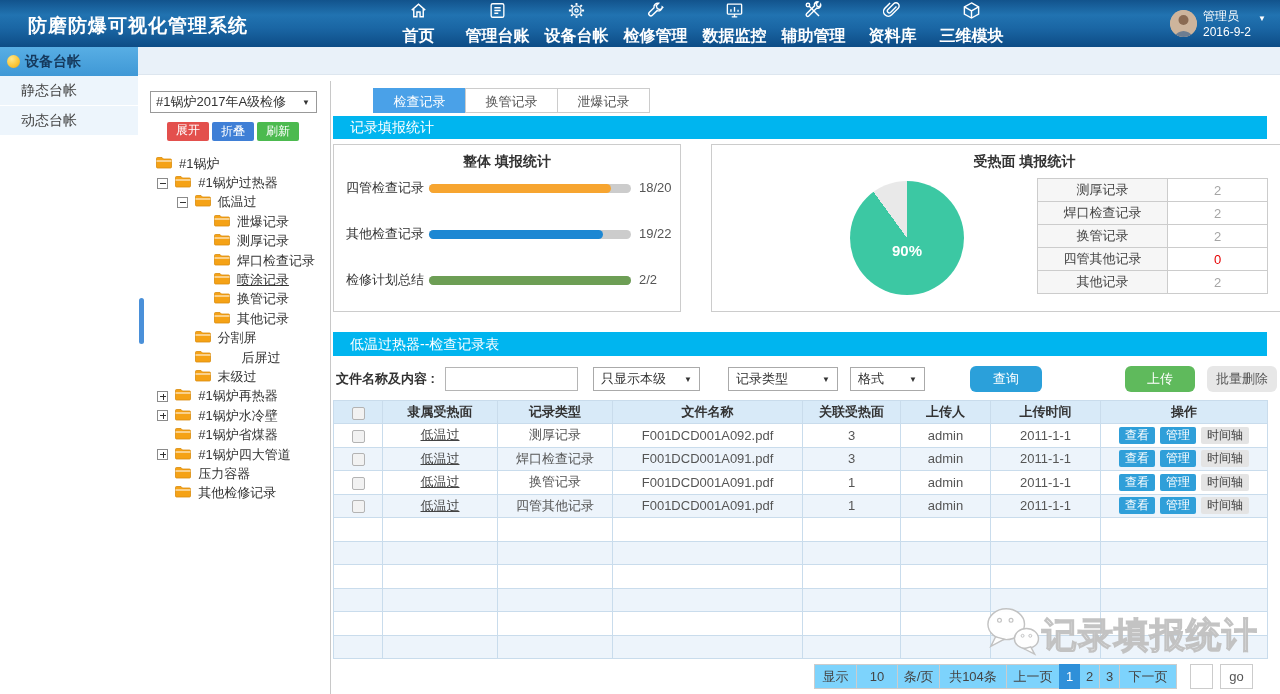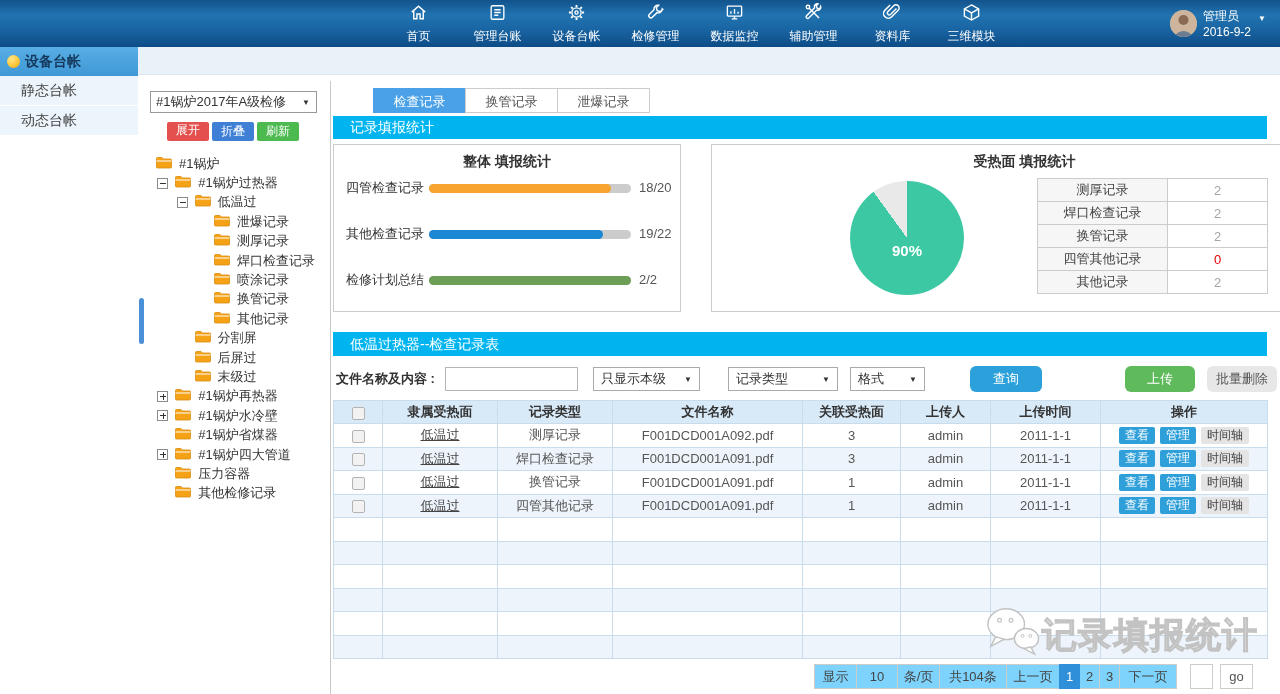--- a/index.html
+++ b/index.html
@@ -4,21 +4,21 @@
 <style>
 * { box-sizing:border-box; margin:0; padding:0; }
 html,body { width:1280px; height:694px; overflow:hidden; background:#fff; font-family:"Liberation Sans","DejaVu Sans",sans-serif; }
 
 
 #topbar { position:absolute; left:0; top:0; width:1280px; height:47px; background:linear-gradient(180deg,#12538c 0%,#2173b1 32%,#1a66a4 60%,#0d4c86 100%); }
 #brand { position:absolute; left:28px; top:2px; height:47px; line-height:47px; color:#fff; font-size:19px; font-weight:bold; letter-spacing:1px; }
 #nav { position:absolute; left:379px; top:0; height:47px; display:flex; }
 .nav-item { width:79px; height:47px; display:flex; flex-direction:column; align-items:center; justify-content:center; cursor:pointer; }
 .nav-item svg { width:19px; height:19px; margin-bottom:2px; }
-.nav-label { font-size:12px; color:#fff; white-space:nowrap; }
+.nav-label { font-size:16px; color:#fff; white-space:nowrap;font-weight:bold; }
 #avatar { position:absolute; left:1170px; top:10px; width:27px; height:27px; border-radius:50%; overflow:hidden; background:#cdb49c; }
 #user-text { position:absolute; left:1203px; top:8px; color:#fff; font-size:12px; line-height:16px; }
 #user-caret { position:absolute; left:1258px; top:14px; color:#fff; font-size:8px; }
 
 
 #side-header { position:absolute; left:0; top:47px; width:138px; height:29px; background:linear-gradient(#58aee4,#3f98d6); color:#15395d; font-weight:bold; font-size:14px; line-height:29px; }
 #side-header .dot { display:inline-block; width:13px; height:13px; border-radius:50%; background:radial-gradient(circle at 35% 30%, #ffe88a,#fcc434 60%,#eda117); vertical-align:-2px; margin:0 5px 0 7px; }
 #side-items { position:absolute; left:0; top:76px; width:138px; }
 .side-item { width:138px; height:30px; background:#edf5fc; border-bottom:1px solid #fff; color:#444; font-size:14px; line-height:29px; padding-left:21px; cursor:pointer; }
 
@@ -99,20 +99,21 @@
 #pager-go { position:absolute; left:1220px; top:664px; width:33px; height:25px; border:1px solid #ccc; line-height:23px; text-align:center; font-size:13px; color:#555; cursor:pointer; }
 
 
 #watermark { position:absolute; left:982px; top:604px; display:flex; align-items:flex-start; opacity:.95; }
 #wm-text { font-size:35px; font-weight:bold; color:#fff; -webkit-text-stroke:1.2px #c0c0c0; letter-spacing:1px; white-space:nowrap; margin-top:8px; }
 </style>
 </head>
 <body>
 
 <div id="topbar">
+  <div id="brand">防磨防爆可视化管理系统</div>
   <div id="nav">
       <div class="nav-item">
         <span><svg viewBox="0 0 24 24" fill="none" stroke="#fff" stroke-width="1.8">
             <path d="M3.5 11.5 L12 4 L20.5 11.5"></path>
             <path d="M6 10 V20 H10 V14 H14 V20 H18 V10"></path>
           </svg></span>
         <span class="nav-label">首页</span>
       </div>
       <div class="nav-item">
         <span><svg viewBox="0 0 24 24" fill="none" stroke="#fff" stroke-width="1.7">
@@ -232,49 +233,49 @@
           </svg></span>
         <span>测厚记录</span>
       </div>
       <div class="tree-row" style="padding-left: 75.9px;">
         <span><svg class="folder" viewBox="0 0 16 13">
             <path d="M0.5 2.5 a1 1 0 0 1 1-1 H6 l1.5 1.5 H14.5 a1 1 0 0 1 1 1 V11 a1 1 0 0 1 -1 1 H1.5 a1 1 0 0 1 -1-1 Z" fill="#f5a216" stroke="#d98c0c" stroke-width="0.8"></path>
             <path d="M0.5 5 H15.5" stroke="#fff" stroke-width="1"></path>
           </svg></span>
         <span>焊口检查记录</span>
       </div>
+      <div class="tree-row" style="padding-left: 75.9px; text-decoration: underline;">
+        <span><svg class="folder" viewBox="0 0 16 13">
+            <path d="M0.5 2.5 a1 1 0 0 1 1-1 H6 l1.5 1.5 H14.5 a1 1 0 0 1 1 1 V11 a1 1 0 0 1 -1 1 H1.5 a1 1 0 0 1 -1-1 Z" fill="#f5a216" stroke="#d98c0c" stroke-width="0.8"></path>
+            <path d="M0.5 5 H15.5" stroke="#fff" stroke-width="1"></path>
+          </svg></span>
+        <span>喷涂记录</span>
+      </div>
       <div class="tree-row" style="padding-left: 75.9px;">
         <span><svg class="folder" viewBox="0 0 16 13">
             <path d="M0.5 2.5 a1 1 0 0 1 1-1 H6 l1.5 1.5 H14.5 a1 1 0 0 1 1 1 V11 a1 1 0 0 1 -1 1 H1.5 a1 1 0 0 1 -1-1 Z" fill="#f5a216" stroke="#d98c0c" stroke-width="0.8"></path>
             <path d="M0.5 5 H15.5" stroke="#fff" stroke-width="1"></path>
           </svg></span>
-        <span>喷涂记录</span>
+        <span>换管记录</span>
       </div>
       <div class="tree-row" style="padding-left: 75.9px;">
         <span><svg class="folder" viewBox="0 0 16 13">
             <path d="M0.5 2.5 a1 1 0 0 1 1-1 H6 l1.5 1.5 H14.5 a1 1 0 0 1 1 1 V11 a1 1 0 0 1 -1 1 H1.5 a1 1 0 0 1 -1-1 Z" fill="#f5a216" stroke="#d98c0c" stroke-width="0.8"></path>
             <path d="M0.5 5 H15.5" stroke="#fff" stroke-width="1"></path>
           </svg></span>
-        <span>换管记录</span>
-      </div>
-      <div class="tree-row" style="padding-left: 75.9px;">
-        <span><svg class="folder" viewBox="0 0 16 13">
-            <path d="M0.5 2.5 a1 1 0 0 1 1-1 H6 l1.5 1.5 H14.5 a1 1 0 0 1 1 1 V11 a1 1 0 0 1 -1 1 H1.5 a1 1 0 0 1 -1-1 Z" fill="#f5a216" stroke="#d98c0c" stroke-width="0.8"></path>
-            <path d="M0.5 5 H15.5" stroke="#fff" stroke-width="1"></path>
-          </svg></span>
         <span>其他记录</span>
       </div>
       <div class="tree-row" style="padding-left: 56.6px;">
         <span><svg class="folder" viewBox="0 0 16 13">
             <path d="M0.5 2.5 a1 1 0 0 1 1-1 H6 l1.5 1.5 H14.5 a1 1 0 0 1 1 1 V11 a1 1 0 0 1 -1 1 H1.5 a1 1 0 0 1 -1-1 Z" fill="#f5a216" stroke="#d98c0c" stroke-width="0.8"></path>
             <path d="M0.5 5 H15.5" stroke="#fff" stroke-width="1"></path>
           </svg></span>
         <span>分割屏</span>
       </div>
-      <div class="tree-row" style="padding-left: 56.6px;">
+      <div class="tree-row" style="padding-left: 56.6px; gap: 24px;">
         <span><svg class="folder" viewBox="0 0 16 13">
             <path d="M0.5 2.5 a1 1 0 0 1 1-1 H6 l1.5 1.5 H14.5 a1 1 0 0 1 1 1 V11 a1 1 0 0 1 -1 1 H1.5 a1 1 0 0 1 -1-1 Z" fill="#f5a216" stroke="#d98c0c" stroke-width="0.8"></path>
             <path d="M0.5 5 H15.5" stroke="#fff" stroke-width="1"></path>
           </svg></span>
         <span>后屏过</span>
       </div>
       <div class="tree-row" style="padding-left: 56.6px;">
         <span><svg class="folder" viewBox="0 0 16 13">
             <path d="M0.5 2.5 a1 1 0 0 1 1-1 H6 l1.5 1.5 H14.5 a1 1 0 0 1 1 1 V11 a1 1 0 0 1 -1 1 H1.5 a1 1 0 0 1 -1-1 Z" fill="#f5a216" stroke="#d98c0c" stroke-width="0.8"></path>
             <path d="M0.5 5 H15.5" stroke="#fff" stroke-width="1"></path>

